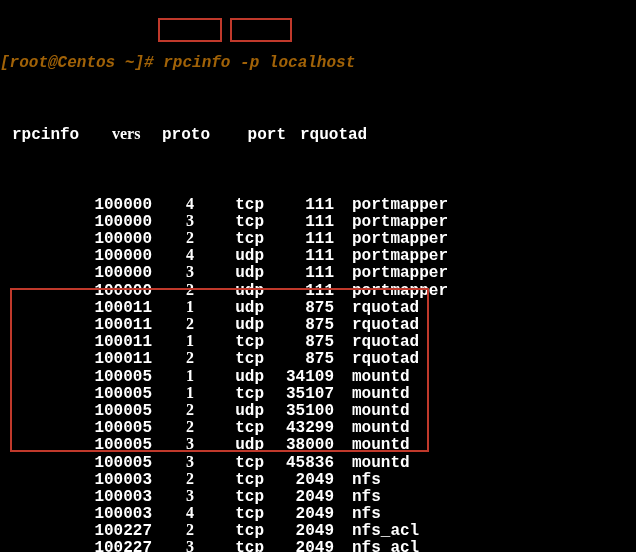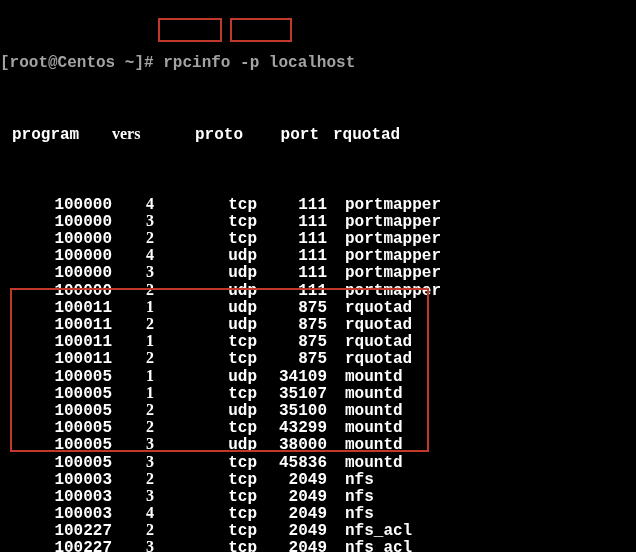--- a/index.html
+++ b/index.html
@@ -18,24 +18,24 @@
   .terminal {
     padding: 2px 0 0 0;
     white-space: pre;
     position: relative;
   }
   .row {
     display: flex;
     height: 17.2px;
     align-items: baseline;
   }
-  .c-prompt { color: #a3a3a3; }
-  .c-program { width: 112px; text-align: right; }
+  .c-prompt { color: #a16207; font-style: italic; }
+  .c-program { width: 112px; text-align: right; padding-left: 40px; }
   .c-vers    { width: 42px;  text-align: right; font-family: Liberation Serif, serif; }
-  .c-proto   { width: 70px;  text-align: right; margin-left: 33px; }
+  .c-proto   { width: 70px;  text-align: right; }
   .c-port    { width: 70px;  text-align: right; }
   .c-service { padding-left: 18px; text-align: left; }
   
   .header .c-program { text-align: left; padding-left: 12px; width: 100px; }
   .header .c-vers    { text-align: left; width: 50px; }
   .header .c-proto   { text-align: left; width: 64px; }
   .header .c-port    { text-align: right; width: 60px; }
   .header .c-service { padding-left: 14px; }
 
   
@@ -51,21 +51,21 @@
 </head>
 <body>
 
 <div class="terminal">
 
   <div class="row">
     <span class="c-prompt">[root@Centos ~]# rpcinfo -p localhost</span>
   </div>
 
   <div class="row header">
-    <span class="c-program">program</span>
+    <span class="c-program">rpcinfo</span>
     <span class="c-vers">vers</span>
     <span class="c-proto">proto</span>
     <span class="c-port">port</span>
     <span class="c-service">rquotad</span>
   </div>
 
   <div id="rows-container"><div class="row"><span class="c-program">100000</span><span class="c-vers">4</span><span class="c-proto">tcp</span><span class="c-port">111</span><span class="c-service">portmapper</span></div><div class="row"><span class="c-program">100000</span><span class="c-vers">3</span><span class="c-proto">tcp</span><span class="c-port">111</span><span class="c-service">portmapper</span></div><div class="row"><span class="c-program">100000</span><span class="c-vers">2</span><span class="c-proto">tcp</span><span class="c-port">111</span><span class="c-service">portmapper</span></div><div class="row"><span class="c-program">100000</span><span class="c-vers">4</span><span class="c-proto">udp</span><span class="c-port">111</span><span class="c-service">portmapper</span></div><div class="row"><span class="c-program">100000</span><span class="c-vers">3</span><span class="c-proto">udp</span><span class="c-port">111</span><span class="c-service">portmapper</span></div><div class="row"><span class="c-program">100000</span><span class="c-vers">2</span><span class="c-proto">udp</span><span class="c-port">111</span><span class="c-service">portmapper</span></div><div class="row"><span class="c-program">100011</span><span class="c-vers">1</span><span class="c-proto">udp</span><span class="c-port">875</span><span class="c-service">rquotad</span></div><div class="row"><span class="c-program">100011</span><span class="c-vers">2</span><span class="c-proto">udp</span><span class="c-port">875</span><span class="c-service">rquotad</span></div><div class="row"><span class="c-program">100011</span><span class="c-vers">1</span><span class="c-proto">tcp</span><span class="c-port">875</span><span class="c-service">rquotad</span></div><div class="row"><span class="c-program">100011</span><span class="c-vers">2</span><span class="c-proto">tcp</span><span class="c-port">875</span><span class="c-service">rquotad</span></div><div class="row"><span class="c-program">100005</span><span class="c-vers">1</span><span class="c-proto">udp</span><span class="c-port">34109</span><span class="c-service">mountd</span></div><div class="row"><span class="c-program">100005</span><span class="c-vers">1</span><span class="c-proto">tcp</span><span class="c-port">35107</span><span class="c-service">mountd</span></div><div class="row"><span class="c-program">100005</span><span class="c-vers">2</span><span class="c-proto">udp</span><span class="c-port">35100</span><span class="c-service">mountd</span></div><div class="row"><span class="c-program">100005</span><span class="c-vers">2</span><span class="c-proto">tcp</span><span class="c-port">43299</span><span class="c-service">mountd</span></div><div class="row"><span class="c-program">100005</span><span class="c-vers">3</span><span class="c-proto">udp</span><span class="c-port">38000</span><span class="c-service">mountd</span></div><div class="row"><span class="c-program">100005</span><span class="c-vers">3</span><span class="c-proto">tcp</span><span class="c-port">45836</span><span class="c-service">mountd</span></div><div class="row"><span class="c-program">100003</span><span class="c-vers">2</span><span class="c-proto">tcp</span><span class="c-port">2049</span><span class="c-service">nfs</span></div><div class="row"><span class="c-program">100003</span><span class="c-vers">3</span><span class="c-proto">tcp</span><span class="c-port">2049</span><span class="c-service">nfs</span></div><div class="row"><span class="c-program">100003</span><span class="c-vers">4</span><span class="c-proto">tcp</span><span class="c-port">2049</span><span class="c-service">nfs</span></div><div class="row"><span class="c-program">100227</span><span class="c-vers">2</span><span class="c-proto">tcp</span><span class="c-port">2049</span><span class="c-service">nfs_acl</span></div><div class="row"><span class="c-program">100227</span><span class="c-vers">3</span><span class="c-proto">tcp</span><span class="c-port">2049</span><span class="c-service">nfs_acl</span></div></div>
 
   <div class="box box-proto"></div>
   <div class="box box-port"></div>

